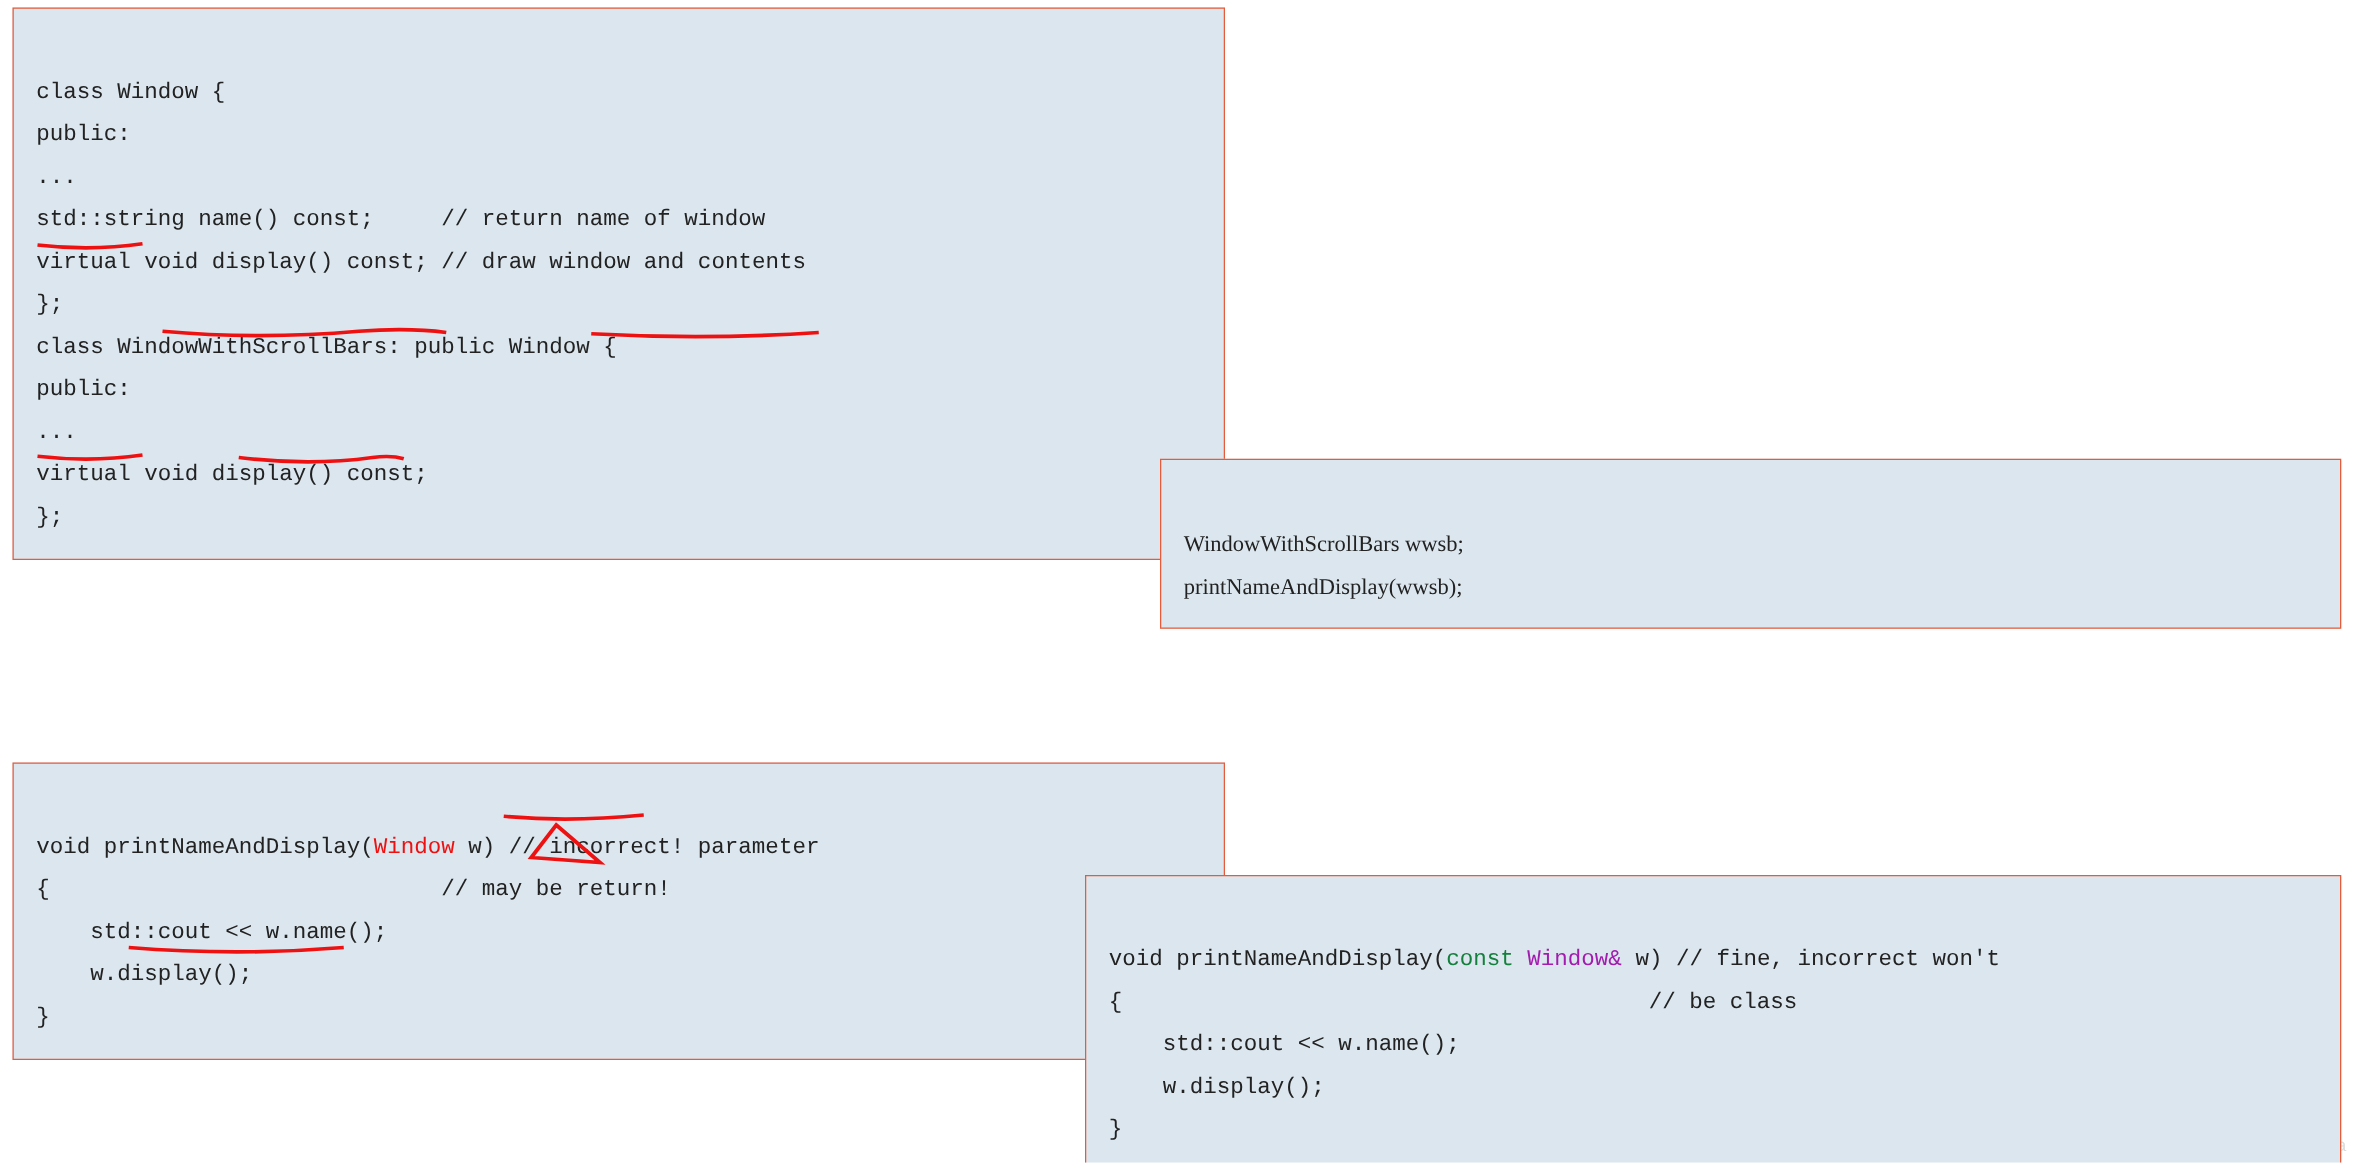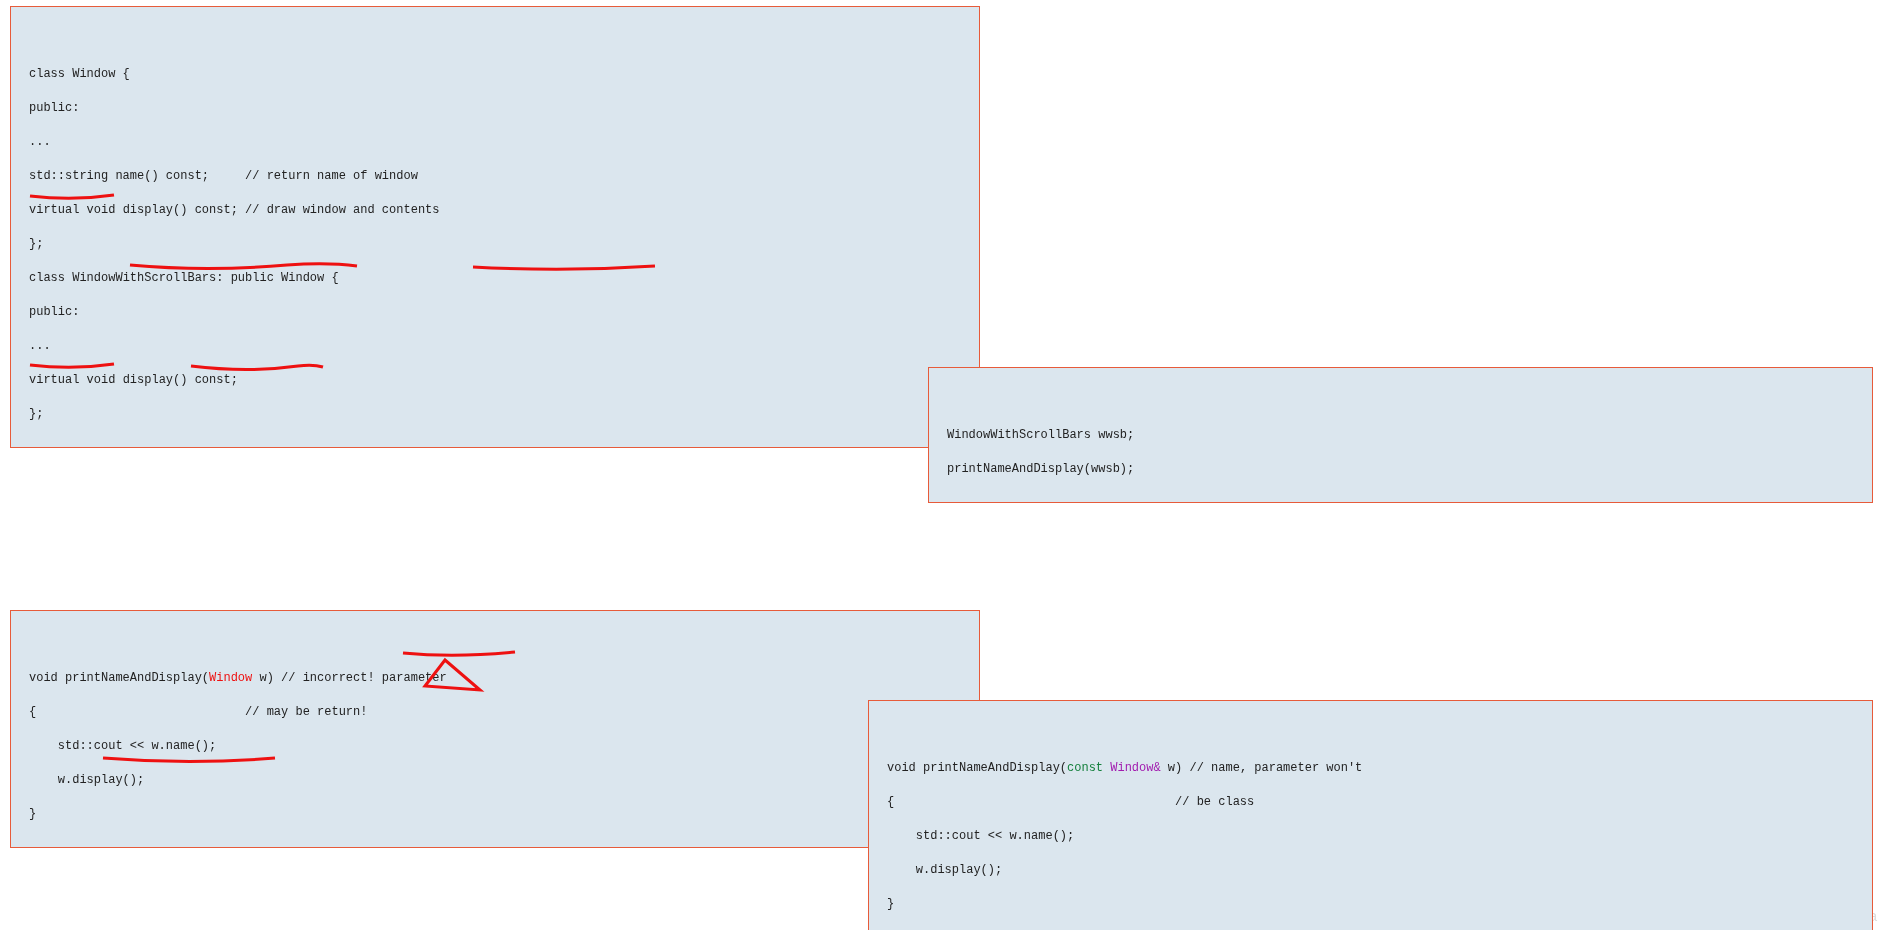--- a/index.html
+++ b/index.html
@@ -13,21 +13,21 @@
     position: relative;
   }
   .code-box {
     position: absolute;
     background: #dbe6ee;
     border: 1.5px solid #e75b3a;
     padding: 16px 18px;
     box-sizing: border-box;
     white-space: pre;
     font-family: "Consolas", "Monaco", "Courier New", monospace;
-    font-size: 12px;
+    font-size: 18px;
     line-height: 34px;
     color: #222;
   }
   .anno-svg {
     position: absolute;
     pointer-events: none;
   }
   .watermark {
     position: absolute;
     right: 10px;
@@ -48,35 +48,35 @@
 <span>std::string name() const;     // return name of window</span>
 <span><span>virtual</span><span> void display() const; // draw window and contents</span></span>
 <span>};</span>
 <span><span>class </span><span>WindowWithScrollBars</span><span>: public </span><span>Window</span><span> {</span></span>
 <span>public:</span>
 <span>...</span>
 <span><span>virtual</span><span> void </span><span>display()</span><span> const;</span></span>
 <span>};</span>
 </div>
 
-<div class="code-box" style="left:928px; top:367px; width:945px; z-index:2;">
+<div class="code-box" style="left:928px; top:367px; width:945px; z-index:2;font-family:Liberation Serif, serif;">
 <span>WindowWithScrollBars wwsb;</span>
 <span>printNameAndDisplay(wwsb);</span>
 </div>
 
 <div class="code-box" style="left:10px; top:610px; width:970px;">
 <span><span>void printNameAndDisplay(</span><span style="color:#e11">Window</span><span> w) // incorrect! parameter</span></span>
 <span>{                             // may be return!</span>
 <span>    std::cout &lt;&lt; w.name();</span>
 <span><span>    </span><span>w.display();</span></span>
 <span>}</span>
 </div>
 
 <div class="code-box" style="left:868px; top:700px; width:1005px; z-index:2;">
-<span><span>void printNameAndDisplay(</span><span style="color:#15803d">const</span><span> </span><span style="color:#a21caf">Window&amp;</span><span> w) // name, parameter won't</span></span>
+<span><span>void printNameAndDisplay(</span><span style="color:#15803d">const</span><span> </span><span style="color:#a21caf">Window&amp;</span><span> w) // fine, incorrect won't</span></span>
 <span>{                                       // be class</span>
 <span>    std::cout &lt;&lt; w.name();</span>
 <span><span>    </span><span>w.display();</span></span>
 <span>}</span>
 </div>
 
 <svg class="anno-svg" style="left:28px; top:192px; width:90px; height:10px;">
   <path d="M2,4 Q45,9 86,3" stroke="#e11" stroke-width="3" fill="none"></path>
 </svg>
 <svg class="anno-svg" style="left:127px; top:260px; width:235px; height:14px;">

